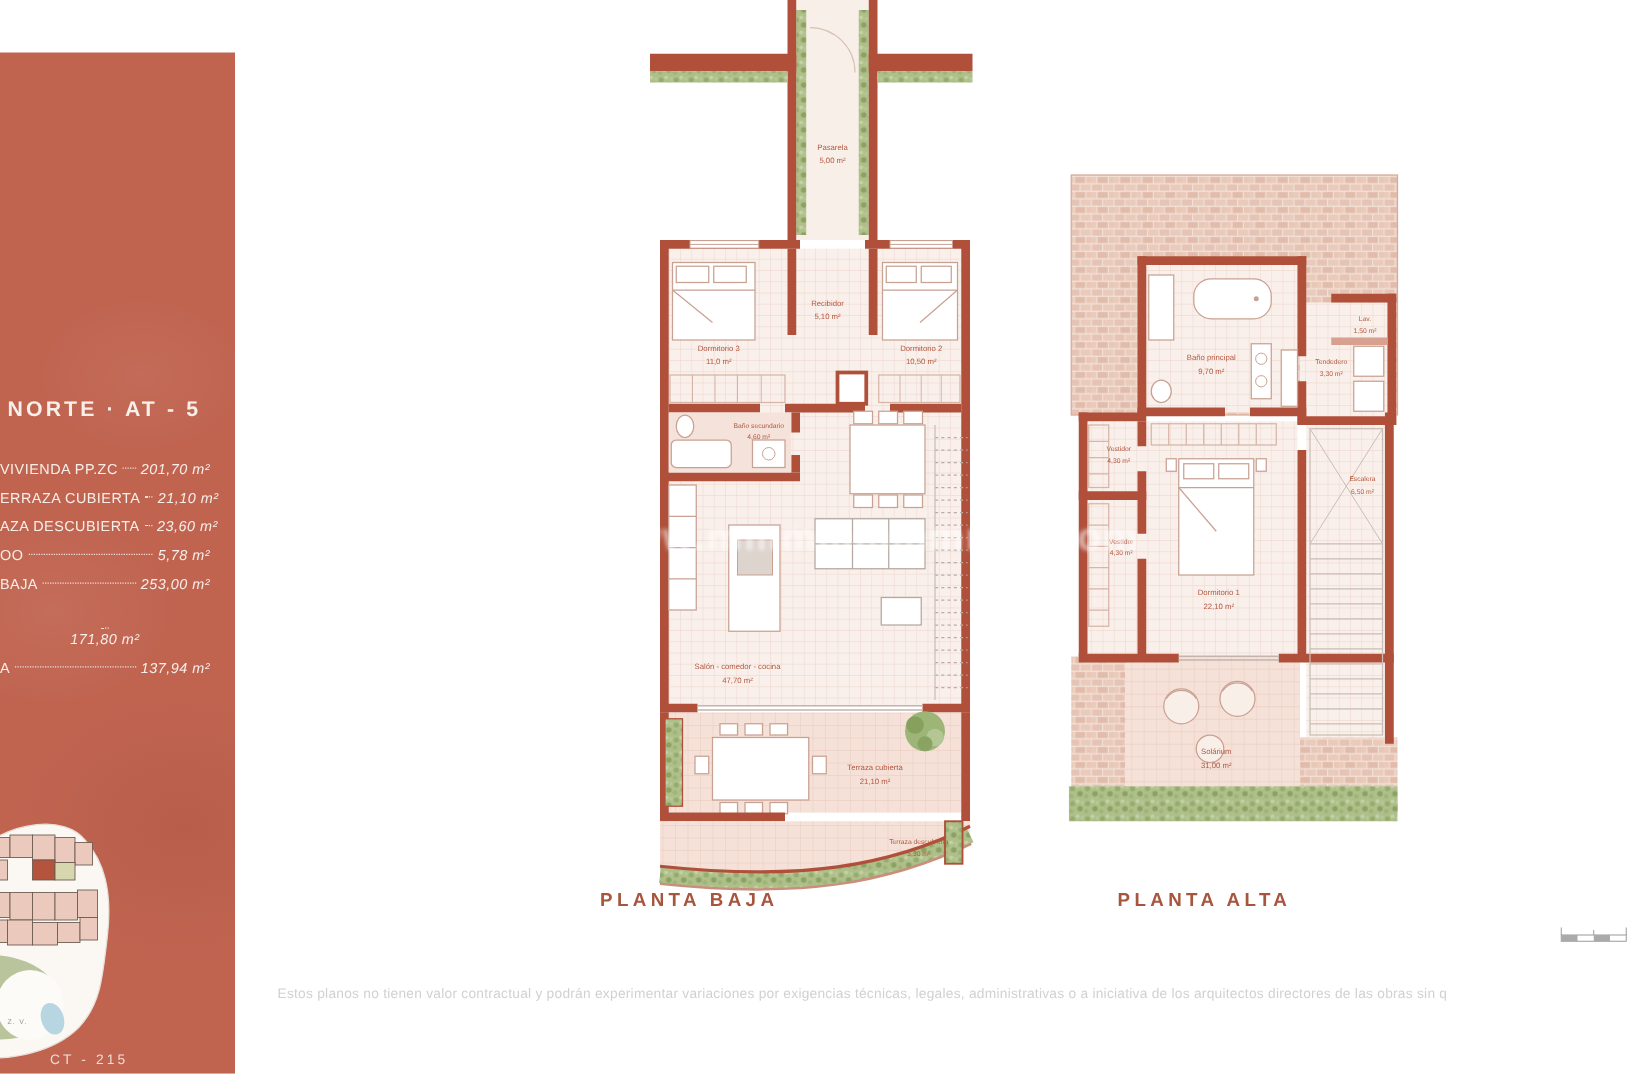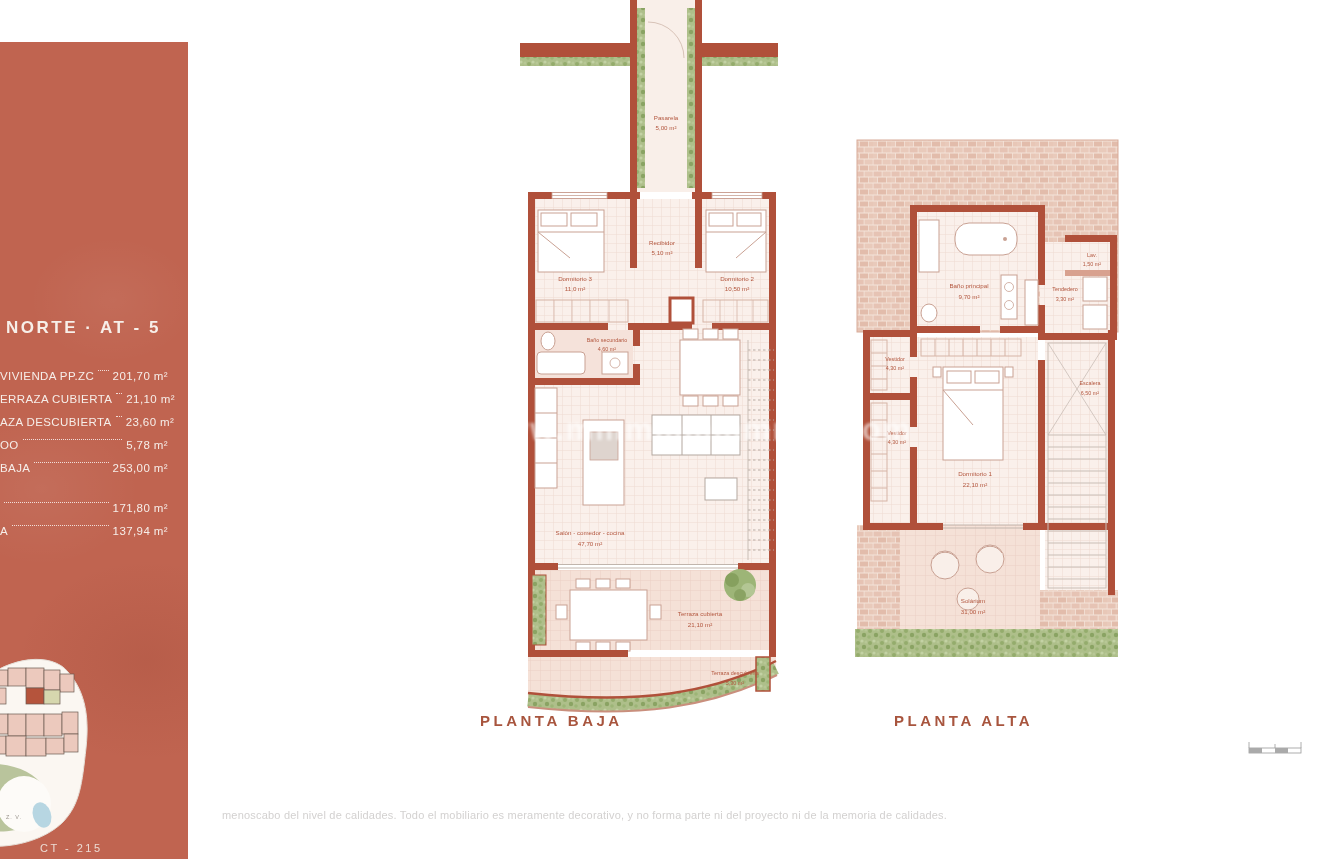--- a/index.html
+++ b/index.html
@@ -10,26 +10,26 @@
   
   #sidebar{left:0;top:0;width:188px;height:859px;
     background:
       radial-gradient(140px 110px at 22% 52%, rgba(255,255,255,0.06), transparent 70%),
       radial-gradient(180px 140px at 78% 72%, rgba(110,35,20,0.10), transparent 72%),
       radial-gradient(120px 90px at 60% 30%, rgba(255,255,255,0.05), transparent 70%),
       #c06450; margin-top: 42px;}
   #sb-title{left:6px;top:276px;color:#f7efe9;font-size:17px;font-weight:bold;
     letter-spacing:2.5px;white-space:nowrap;}
   #sb-rows{left:0;top:328px;width:168px;color:#f6eee9;}
-  .srow{display:flex;align-items:flex-start;font-size:11.5px;letter-spacing:.4px;
+  .srow{display:flex;align-items:center;font-size:11.5px;letter-spacing:.4px;
     margin-bottom:11px;white-space:nowrap;}
-  .srow:nth-child(6){margin-top:28px;}
+  .srow:nth-child(6){margin-top:28px;flex-direction:column;}
   .srow .leader{flex:1;border-bottom:1.6px dotted rgba(255,255,255,.78);
     margin:0 4px 3px 4px;min-width:6px;}
-  .srow .val{text-align:right;}
+  .srow .val{text-align:right;font-style:italic;}
   #sb-code{left:40px;top:800px;width:150px;text-align:left;color:#ecdcd4;
     font-size:11px;letter-spacing:2.5px;}
 
   
   .caption{color:#a8553e;font-size:15px;font-weight:bold;letter-spacing:3.5px;white-space:nowrap;margin-left:10px;}
   #cap-baja{left:470px;top:712px;}
   #cap-alta{left:884px;top:712px;}
 
   
   #watermark{left:478px;top:412px;width:430px;text-align:center;
@@ -489,15 +489,15 @@
 
   <svg class="abs" style="left:1245px;top:736px;" width="66" height="26" viewBox="0 0 66 26">
     <rect x="4" y="12" width="52" height="5" fill="#ffffff" stroke="#9a9a9a" stroke-width="0.8"></rect>
     <rect x="4" y="12" width="13" height="5" fill="#aaaaaa"></rect>
     <rect x="30" y="12" width="13" height="5" fill="#aaaaaa"></rect>
     <line x1="4" y1="6" x2="4" y2="12" stroke="#9a9a9a" stroke-width="0.8"></line>
     <line x1="30" y1="8" x2="30" y2="12" stroke="#9a9a9a" stroke-width="0.8"></line>
     <line x1="56" y1="6" x2="56" y2="12" stroke="#9a9a9a" stroke-width="0.8"></line>
   </svg>
 
-  <div id="disc2" class="abs disc">menoscabo del nivel de calidades. Todo el mobiliario es meramente decorativo, y no forma parte ni del proyecto ni de la memoria de calidades.</div>
+  <div id="disc1" class="abs disc">Estos planos no tienen valor contractual y podrán experimentar variaciones por exigencias técnicas, legales, administrativas o a iniciativa de los arquitectos directores de las obras sin q</div>
 
 </div>
 
 </body></html>

